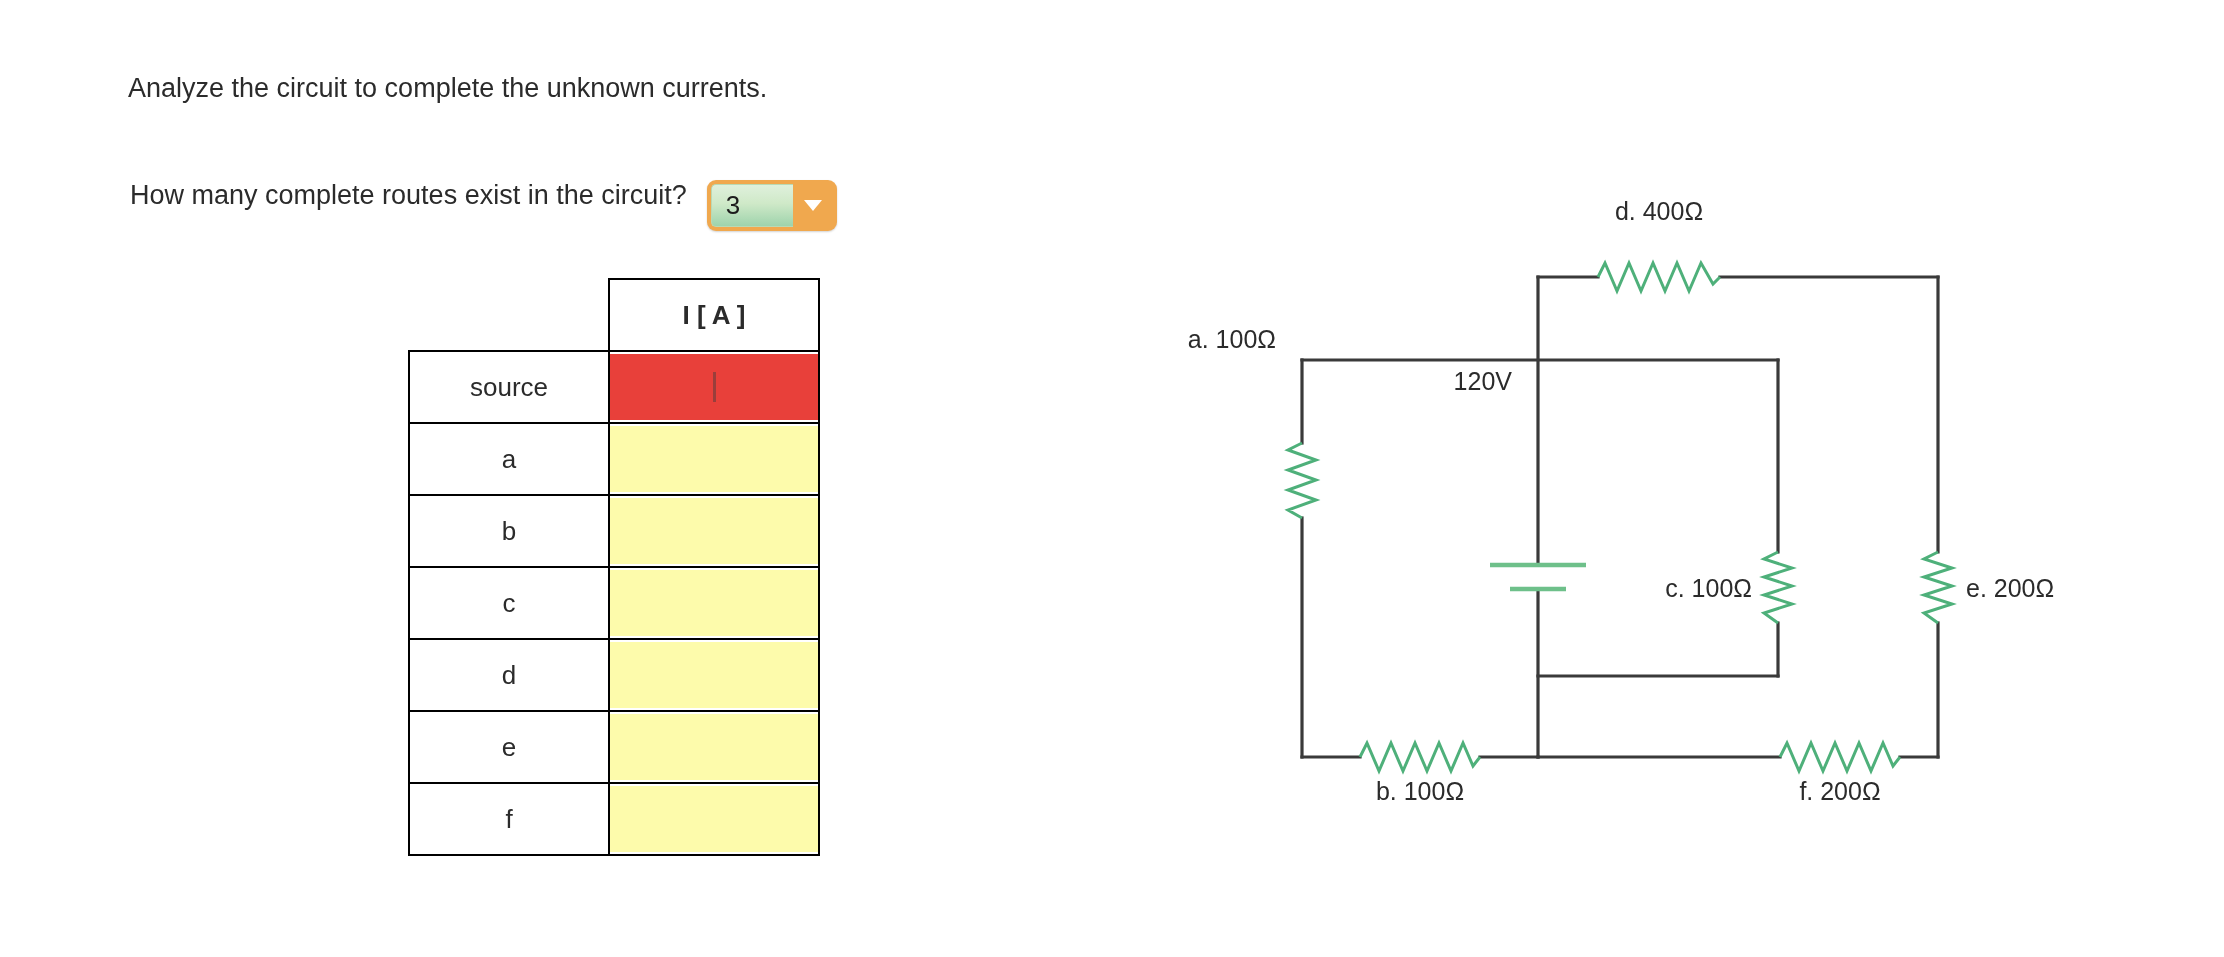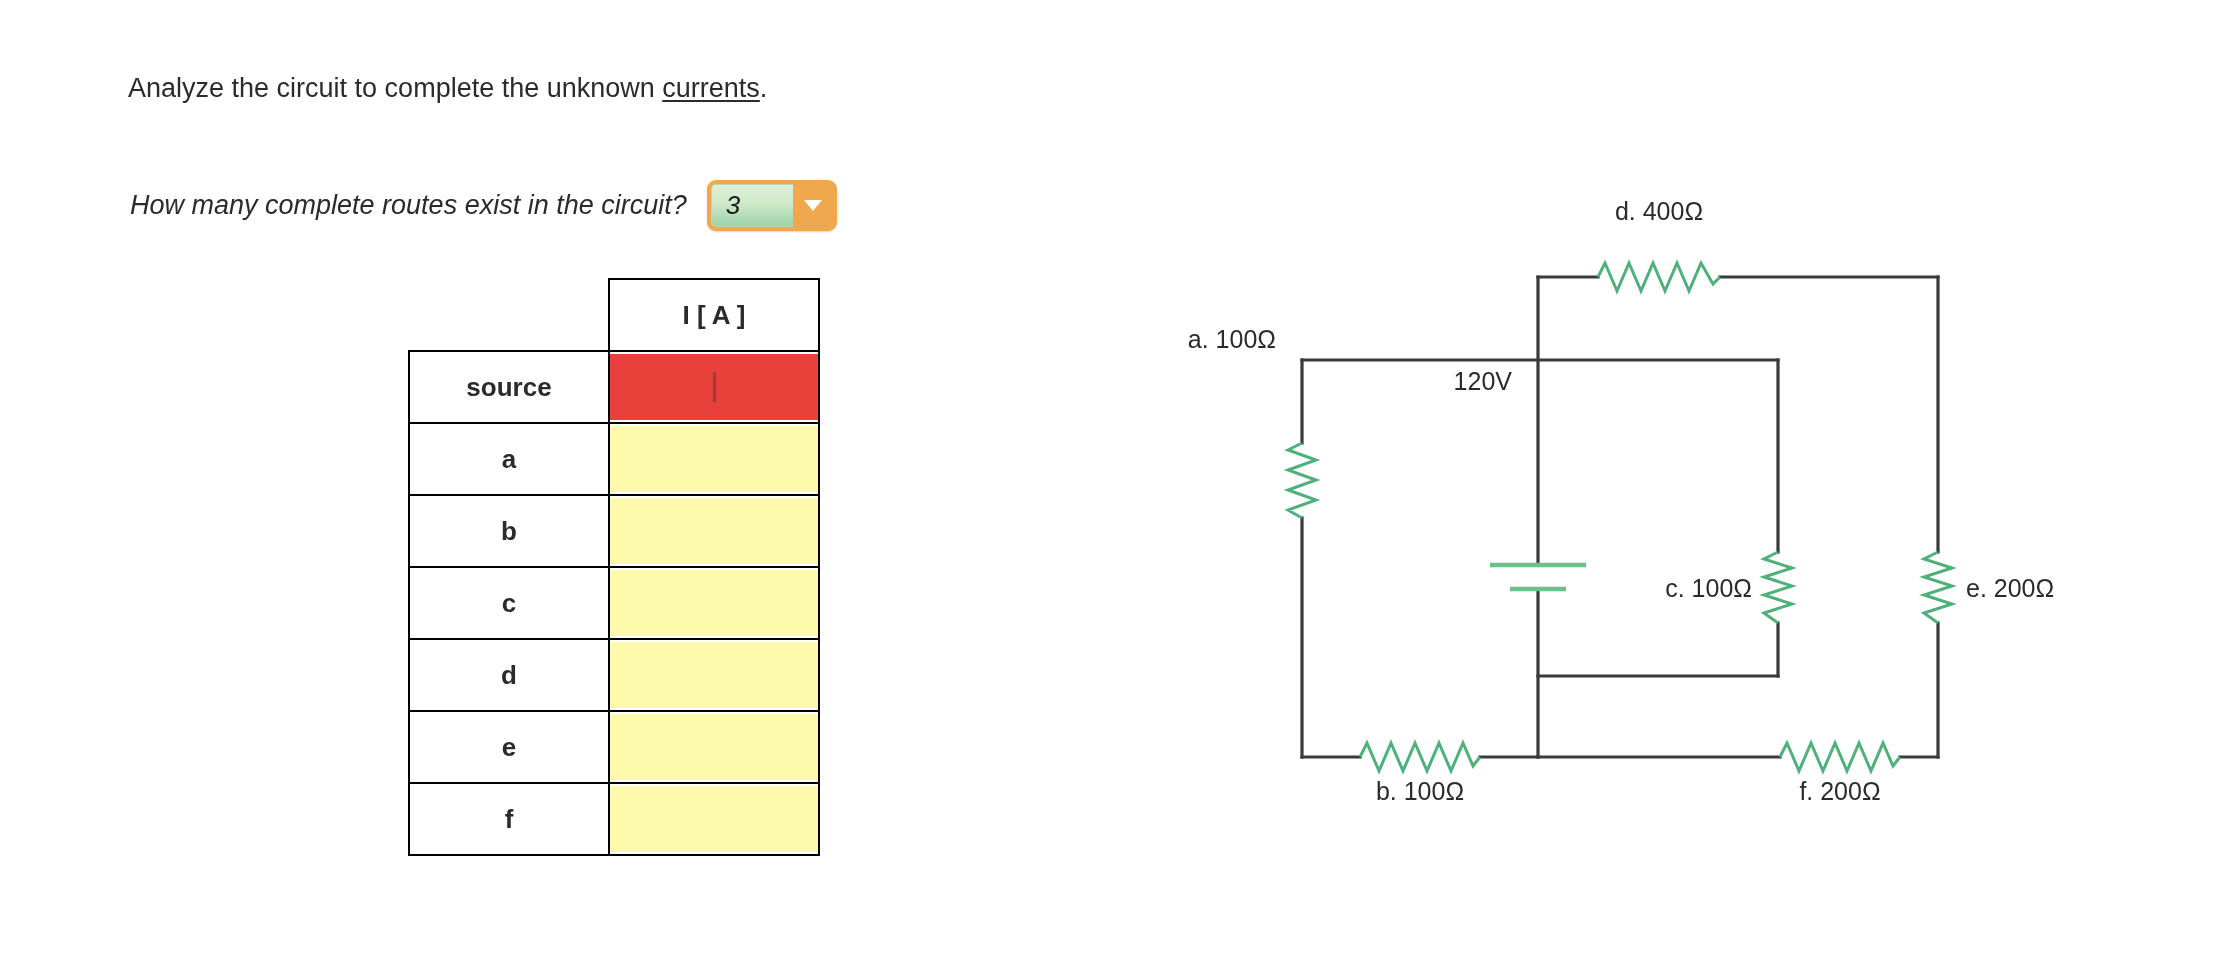--- a/index.html
+++ b/index.html
@@ -20,33 +20,30 @@
   #prompt-line {
     position: absolute;
     left: 128px;
     top: 72px;
     font-size: 27px;
     line-height: 1.2;
     white-space: nowrap;
     color: #2b2b2b;
   }
   #prompt-line .underlined {
-    text-decoration: underline;
     text-underline-offset: 3px;
   }
 
   
   #question-row {
     position: absolute;
     left: 130px;
     top: 180px;
     display: flex;
-    align-items: center;
     white-space: nowrap;
-    font-style: italic;
   }
   #question-text {
     font-size: 27px;
     color: #2b2b2b;
     margin-right: 20px;
   }
 
   
   .dropdown {
     position: relative;
@@ -98,21 +95,21 @@
   #currents-table td, #currents-table th {
     padding: 0;
     margin: 0;
   }
   .lbl-cell {
     width: 198px;
     height: 70px;
     text-align: center;
     vertical-align: middle;
     font-size: 26px;
-    font-weight: bold;
+    font-weight: normal;
     color: #2b2b2b;
     background: #ffffff;
     border: 2px solid #000000;
   }
   .lbl-cell.blank {
     border: none;
     background: transparent;
   }
   .hdr-cell {
     width: 208px;

